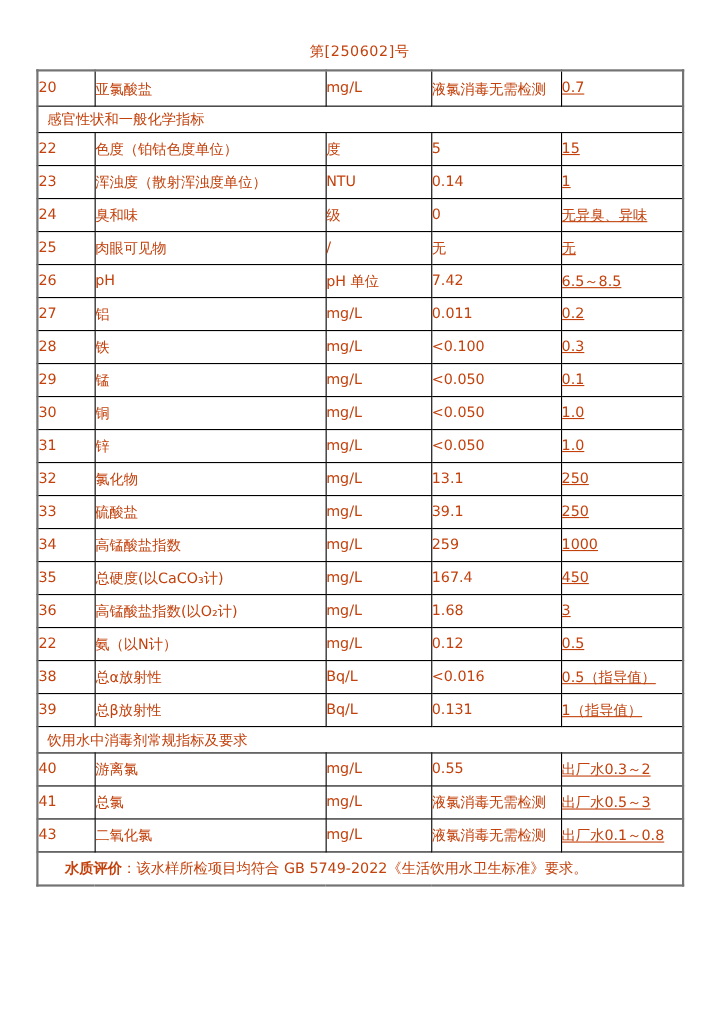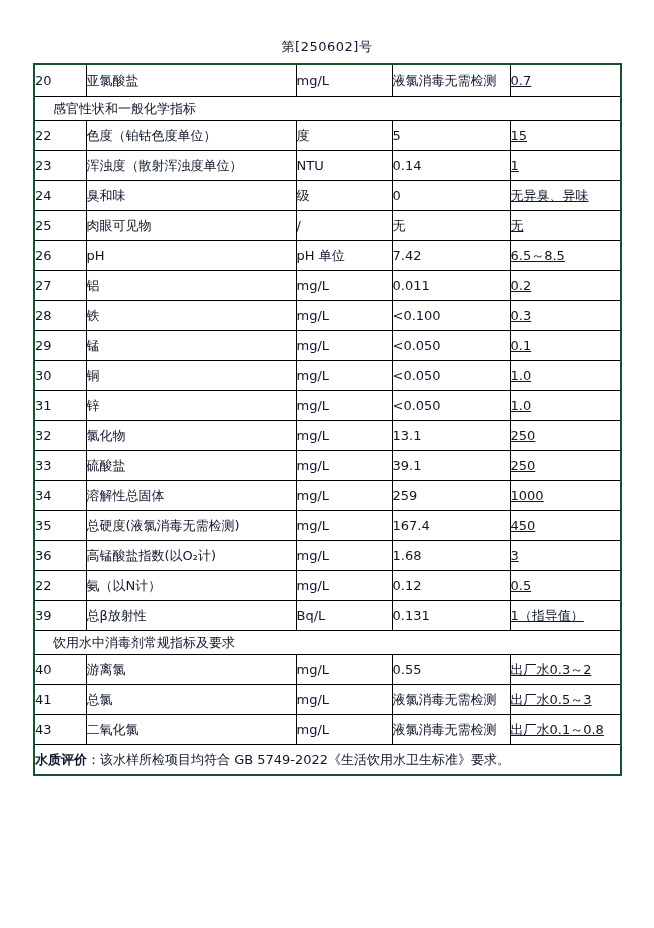--- a/index.html
+++ b/index.html
@@ -2,58 +2,58 @@
 <html><head>
 <meta charset="utf-8">
 <style>
   html, body { margin: 0; padding: 0; background: #fff; }
   .page {
     position: relative;
     width: 654px;
     height: 844px;
     background: #ffffff;
     font-family: "DejaVu Sans", "Liberation Sans", sans-serif;
-    color: #0f172a;
+    color: #c2410c;
     overflow: hidden;
   }
   .doc-title {
     position: absolute;
     top: 38px;
     left: 0;
     width: 654px;
     text-align: center;
     font-size: 13px;
     letter-spacing: 0.5px;
   }
   table.report {
     position: absolute;
     left: 33px;
     top: 63px;
     width: 587px;
     border-collapse: collapse;
     table-layout: fixed;
     font-size: 13px;
   }
-  table.report { border: 2px solid #14532d; }
+  table.report { border: 2px solid #737373; }
   table.report td {
     border: 1px solid #000;
     padding: 0;
     vertical-align: middle;
     overflow: hidden;
     white-space: nowrap;
   }
   td.c-no    { padding-left: 10px; }
   td.c-item  { padding-left: 14px; margin-top: 43px; }
   td.c-unit  { padding-left: 10px; }
   td.c-value { padding-left: 10px; }
   td.c-limit { padding-left: 8px; text-decoration: underline; }
   tr.data-row td { height: 29px; }
   tr.tall-row td { height: 31px; }
-  tr.section-row td { height: 23px; padding-left: 18px; }
-  tr.eval-row td { height: 29px; padding-left: 0; }
+  tr.section-row td { height: 23px; padding-left: 8px; }
+  tr.eval-row td { height: 29px; padding-left: 24px; }
   .eval-label { font-weight: bold; }
   .page-footer {
     position: absolute;
     top: 868px;
     left: 0;
     width: 654px;
     text-align: center;
     font-size: 13px;
   }
 </style>
@@ -163,45 +163,52 @@
         </tr>
         <tr class="data-row">
           <td class="c-no">33</td>
           <td class="c-item">硫酸盐</td>
           <td class="c-unit">mg/L</td>
           <td class="c-value">39.1</td>
           <td class="c-limit">250</td>
         </tr>
         <tr class="data-row">
           <td class="c-no">34</td>
-          <td class="c-item">溶解性总固体</td>
+          <td class="c-item">高锰酸盐指数</td>
           <td class="c-unit">mg/L</td>
           <td class="c-value">259</td>
           <td class="c-limit">1000</td>
         </tr>
         <tr class="data-row">
           <td class="c-no">35</td>
-          <td class="c-item">总硬度(液氯消毒无需检测)</td>
+          <td class="c-item">总硬度(以CaCO₃计)</td>
           <td class="c-unit">mg/L</td>
           <td class="c-value">167.4</td>
           <td class="c-limit">450</td>
         </tr>
         <tr class="data-row">
           <td class="c-no">36</td>
           <td class="c-item">高锰酸盐指数(以O₂计)</td>
           <td class="c-unit">mg/L</td>
           <td class="c-value">1.68</td>
           <td class="c-limit">3</td>
         </tr>
         <tr class="data-row">
           <td class="c-no">22</td>
           <td class="c-item">氨（以N计）</td>
           <td class="c-unit">mg/L</td>
           <td class="c-value">0.12</td>
           <td class="c-limit">0.5</td>
+        </tr>
+        <tr class="data-row">
+          <td class="c-no">38</td>
+          <td class="c-item">总α放射性</td>
+          <td class="c-unit">Bq/L</td>
+          <td class="c-value">&lt;0.016</td>
+          <td class="c-limit">0.5（指导值）</td>
         </tr>
         <tr class="data-row">
           <td class="c-no">39</td>
           <td class="c-item">总β放射性</td>
           <td class="c-unit">Bq/L</td>
           <td class="c-value">0.131</td>
           <td class="c-limit">1（指导值）</td>
         </tr>
         <tr class="section-row">
           <td colspan="5">饮用水中消毒剂常规指标及要求</td>

